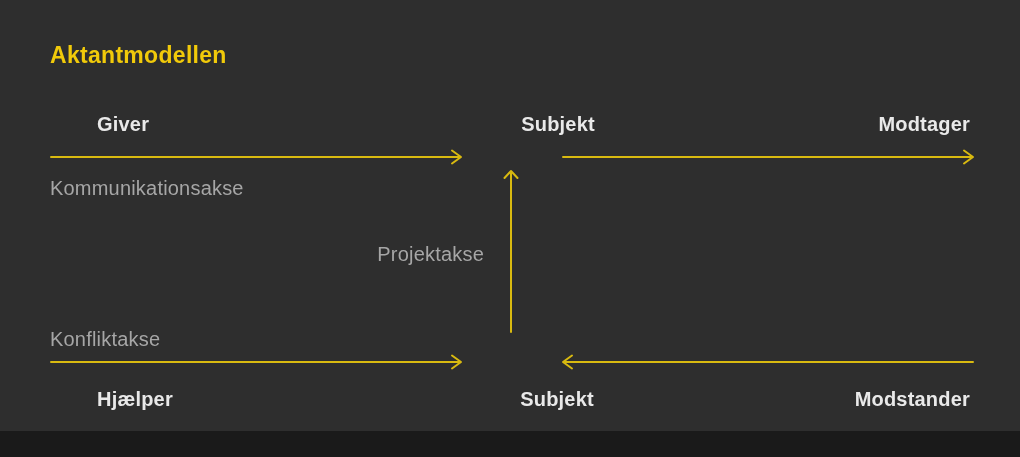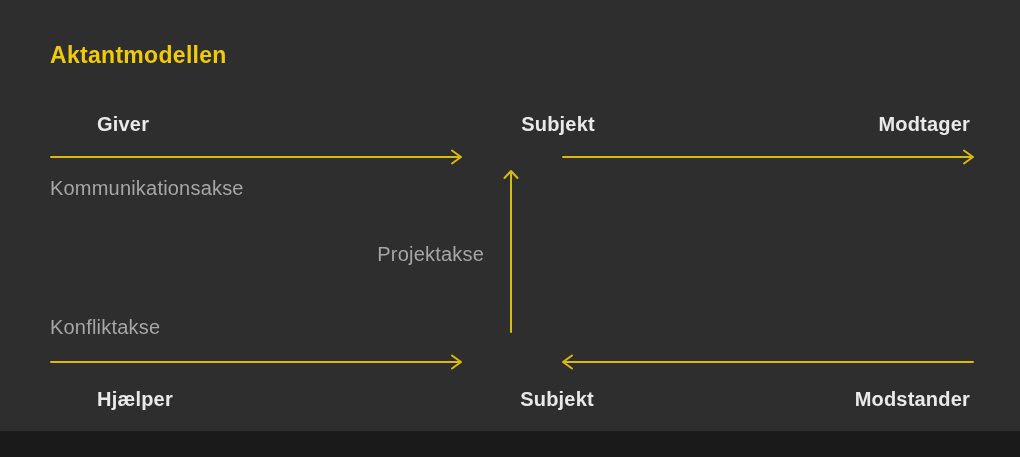--- a/index.html
+++ b/index.html
@@ -85,21 +85,21 @@
   </svg>
 
   <div class="label axis-label" style="left:50px; top:178px">Kommunikationsakse</div>
 
   <svg class="arrow" style="left:501px; top:164px" width="20" height="172" viewBox="0 0 20 172">
     <line x1="10" y1="168" x2="10" y2="9"></line>
     <polyline points="3.5,14 10,7 16.5,14"></polyline>
   </svg>
   <div class="label axis-label" style="right:536px; top:244px">Projektakse</div>
 
-  <div class="label axis-label" style="left:50px; top:317px">Konfliktakse</div>
+  <div class="label axis-label" style="left:50px; top:329px">Konfliktakse</div>
 
   <svg class="arrow" style="left:50px; top:352px" width="414" height="20" viewBox="0 0 414 20">
     <line x1="1" y1="10" x2="409" y2="10"></line>
     <polyline points="402,3.5 411,10 402,16.5"></polyline>
   </svg>
   <svg class="arrow" style="left:560px; top:352px" width="414" height="20" viewBox="0 0 414 20">
     <line x1="413" y1="10" x2="5" y2="10"></line>
     <polyline points="12,3.5 3,10 12,16.5"></polyline>
   </svg>
 

